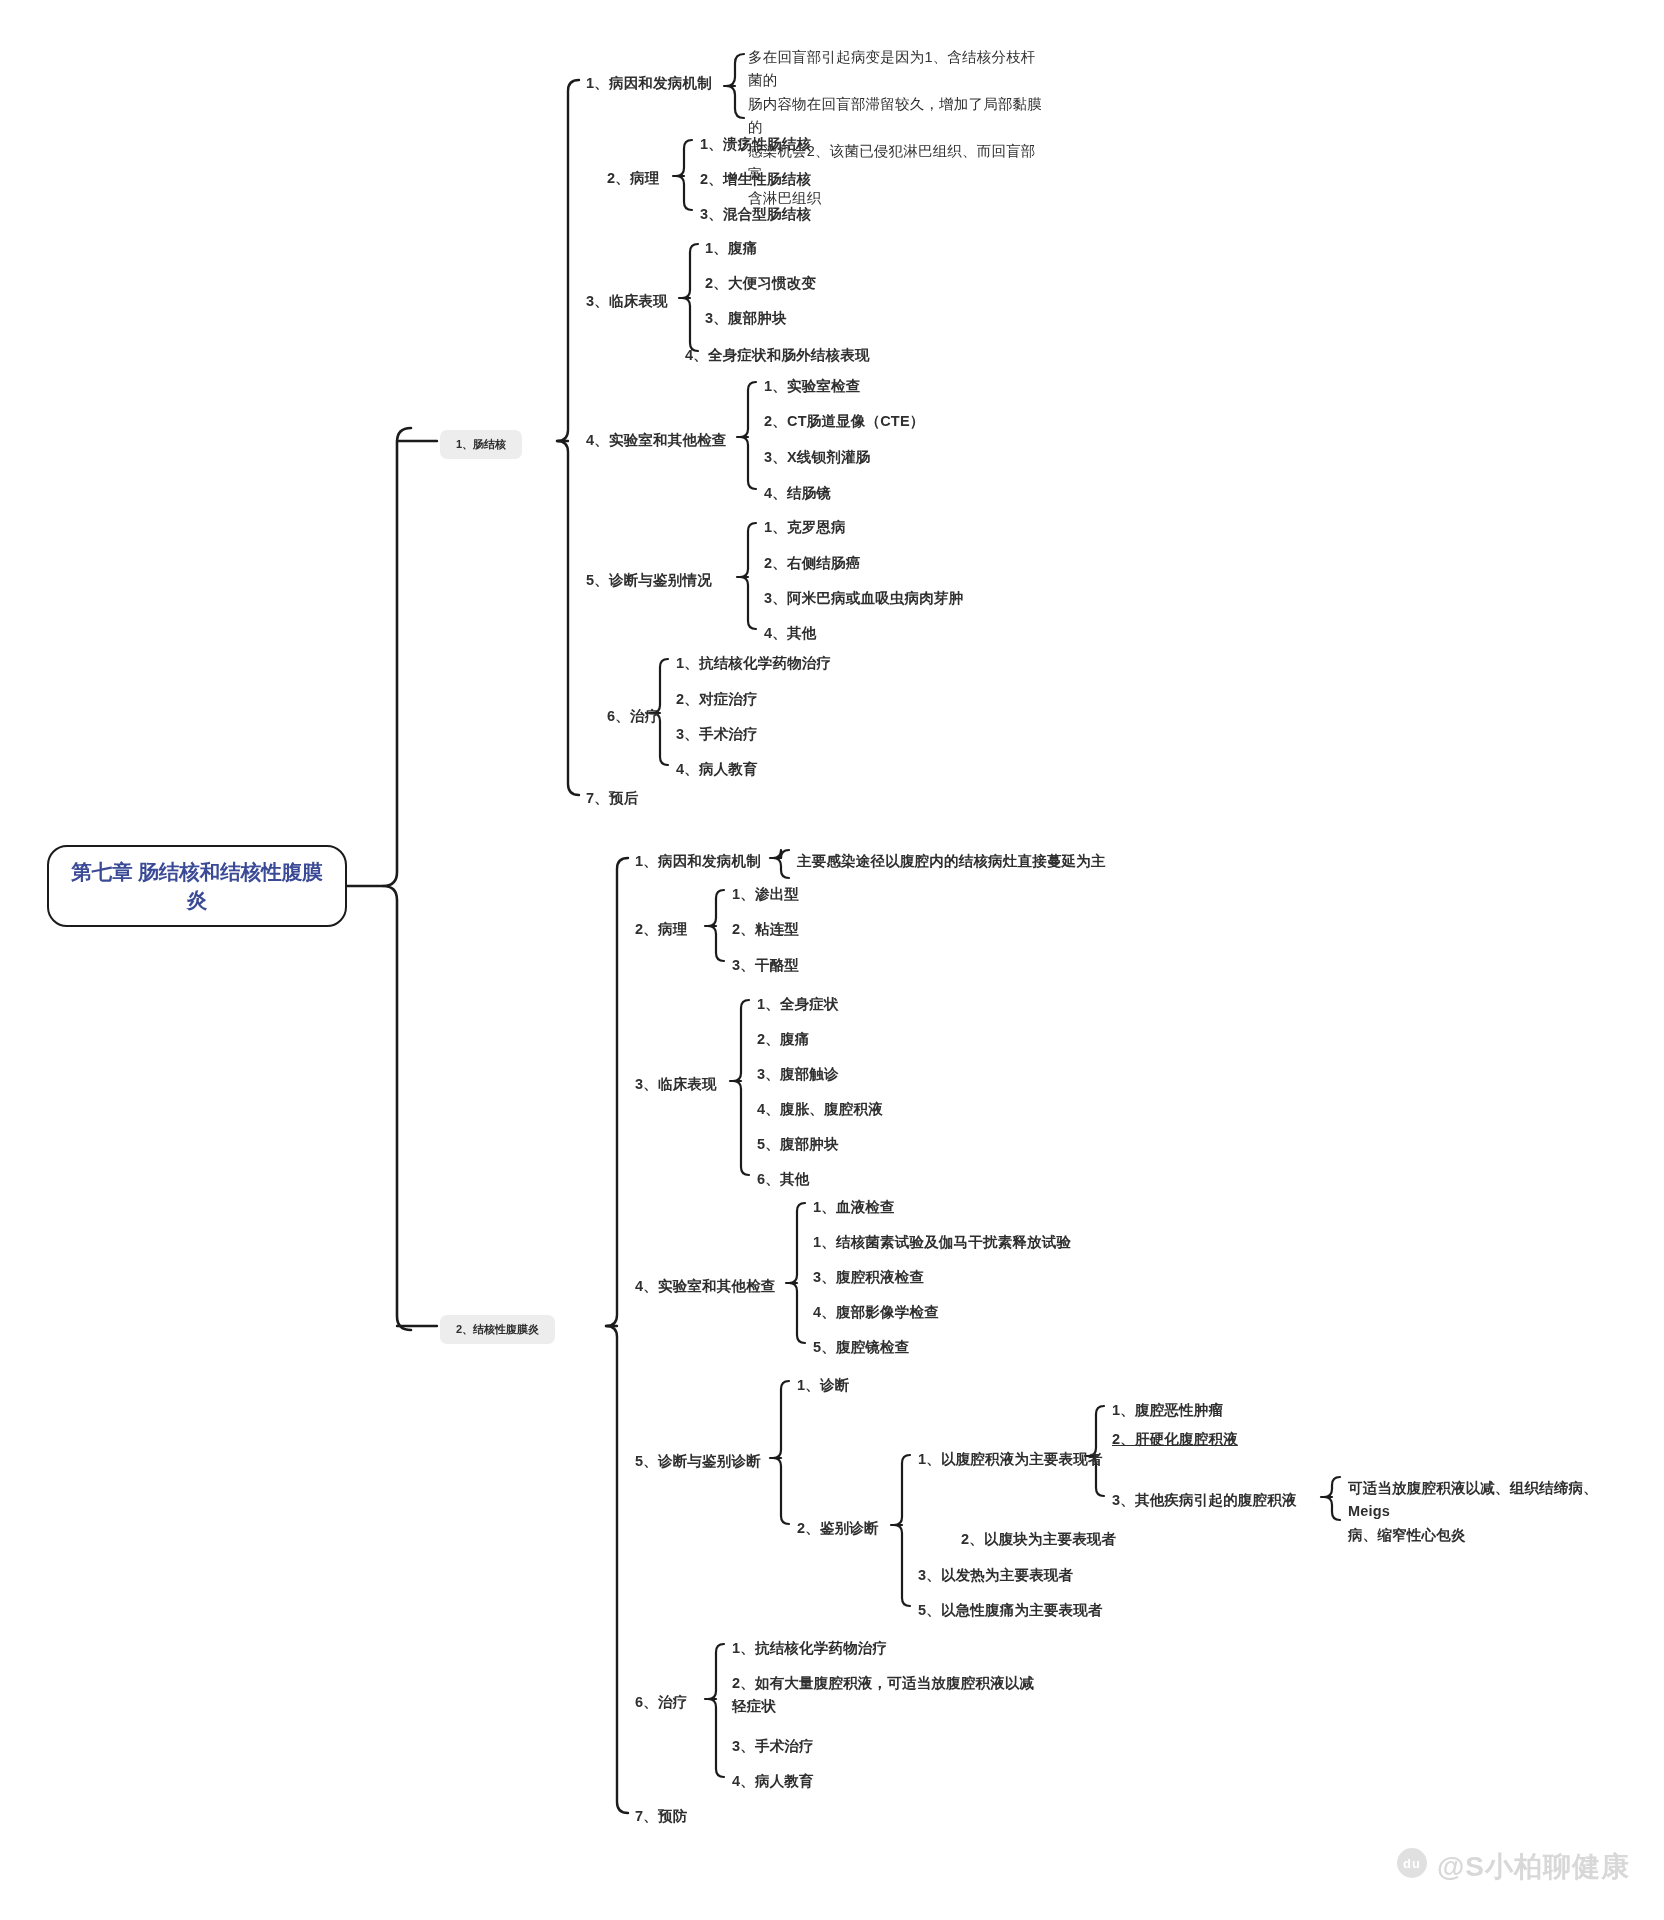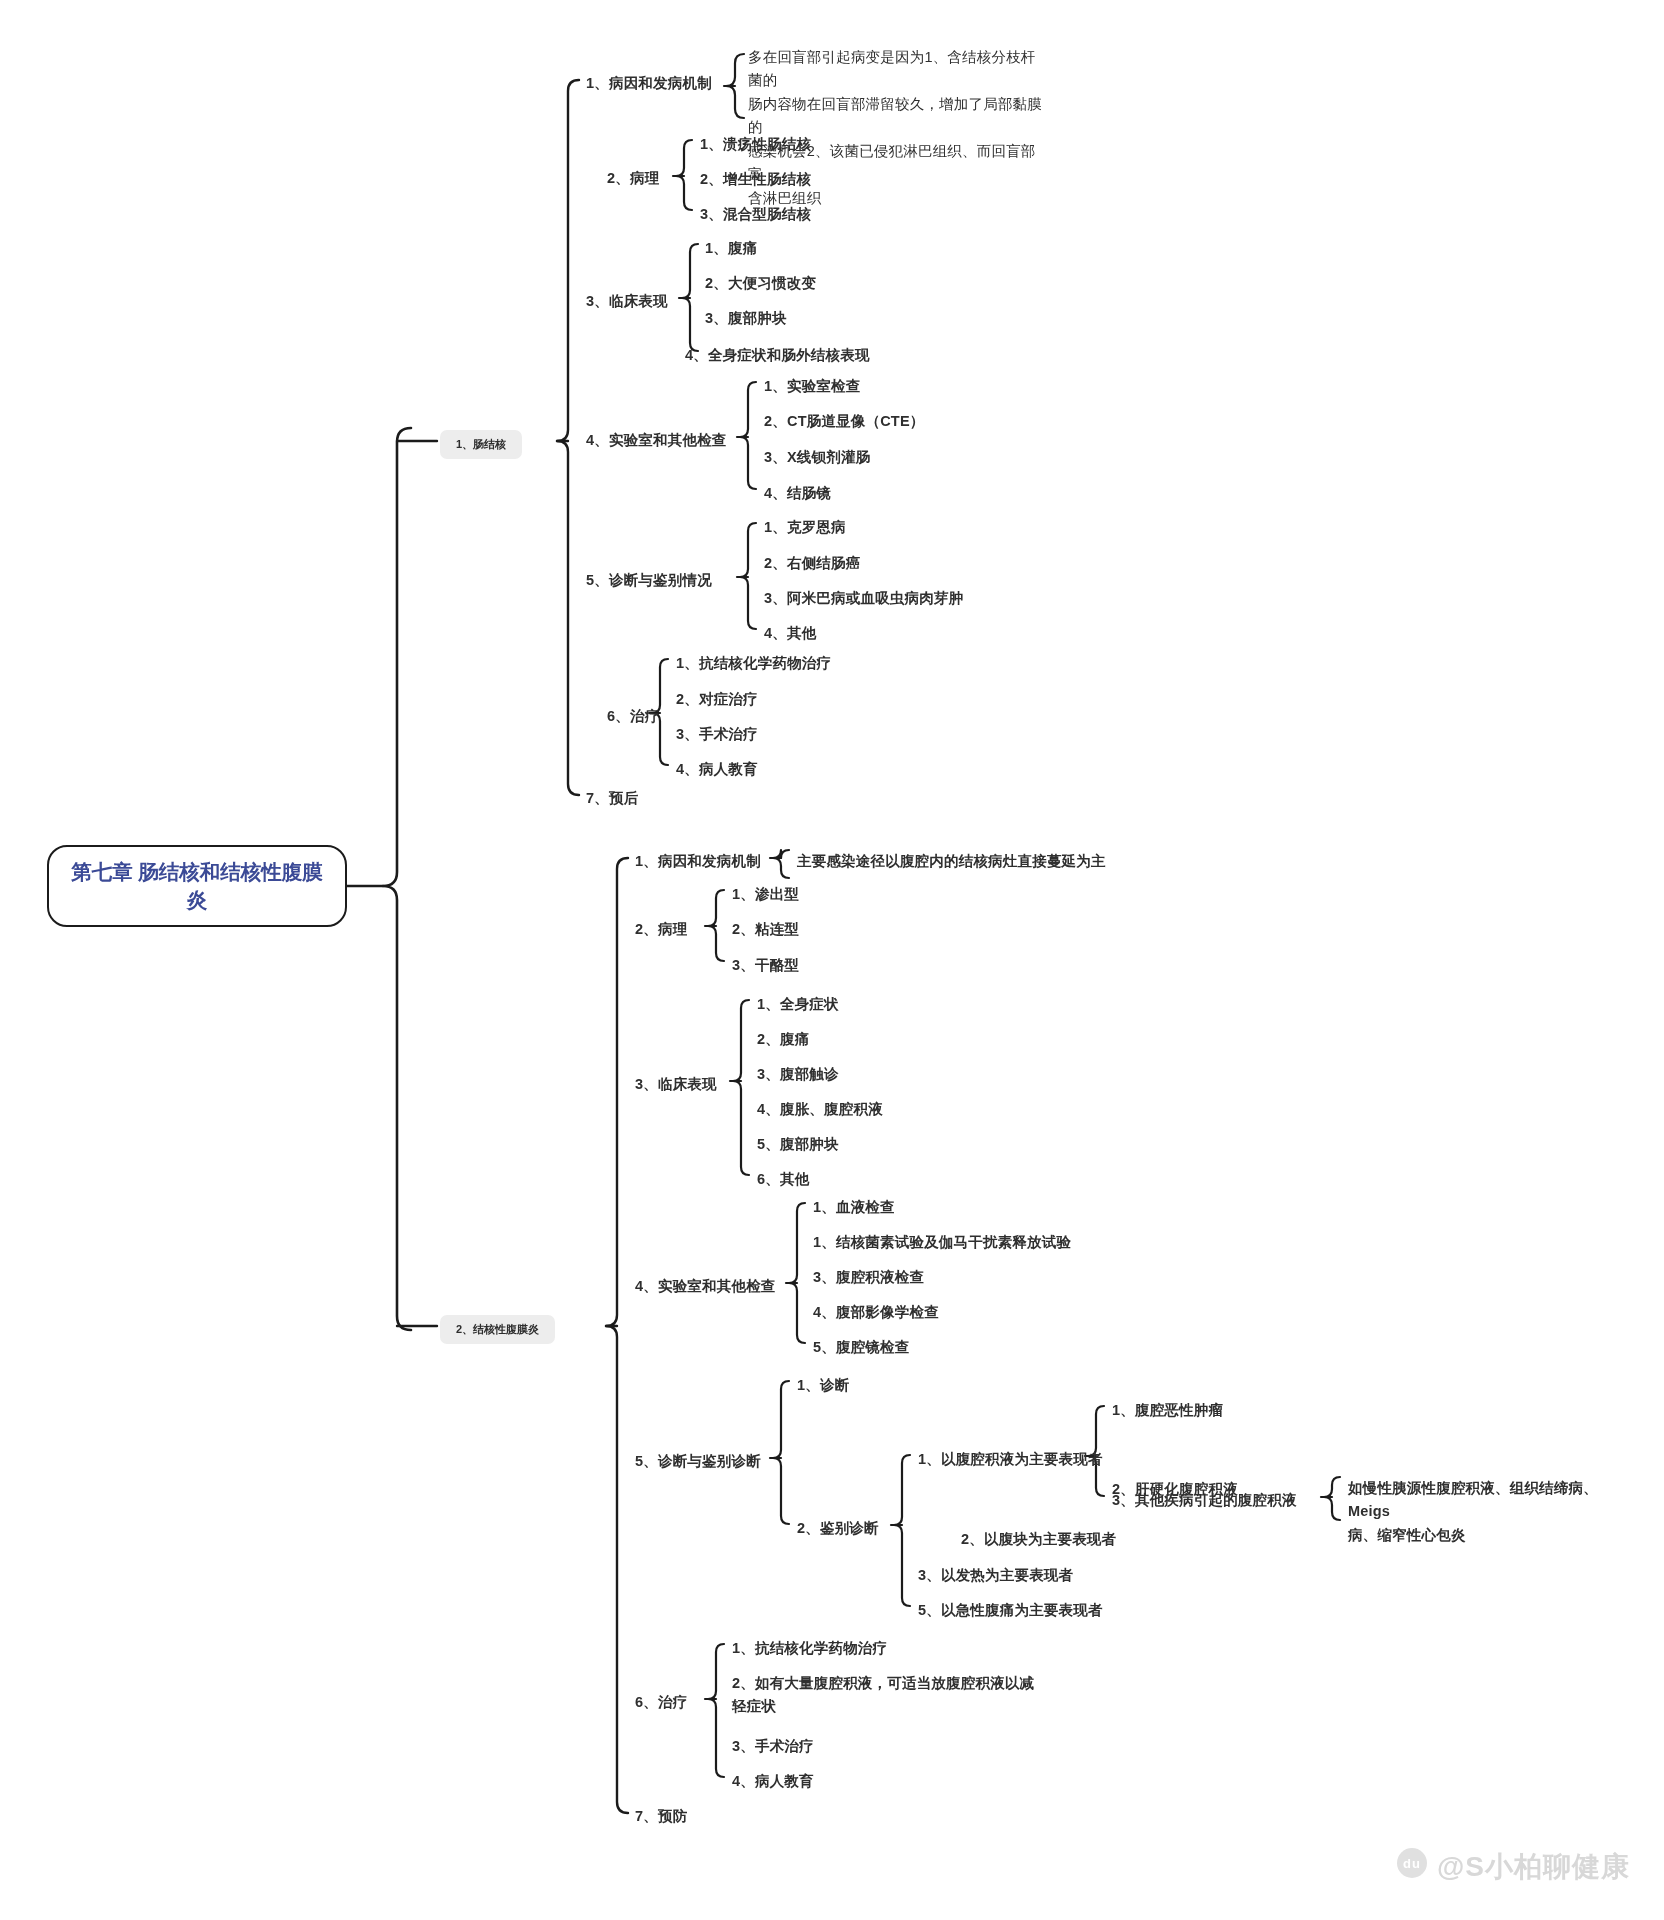--- a/index.html
+++ b/index.html
@@ -196,23 +196,23 @@
   <div class="node leaf-text" style="left:813px; top:1266px;">3、腹腔积液检查</div>
   <div class="node leaf-text" style="left:813px; top:1301px;">4、腹部影像学检查</div>
   <div class="node leaf-text" style="left:813px; top:1336px;">5、腹腔镜检查</div>
 
   <div class="node leaf-text" style="left:635px; top:1450px;">5、诊断与鉴别诊断</div>
   <div class="node leaf-text" style="left:797px; top:1374px;">1、诊断</div>
   <div class="node leaf-text" style="left:797px; top:1517px;">2、鉴别诊断</div>
 
   <div class="node leaf-text" style="left:918px; top:1448px;">1、以腹腔积液为主要表现者</div>
   <div class="node leaf-text" style="left:1112px; top:1399px;">1、腹腔恶性肿瘤</div>
-  <div class="node leaf-text" style="left:1112px; top:1478px;">2、肝硬化腹腔积液</div>
+  <div class="node leaf-text" style="left:1112px; top:1428px;text-decoration:underline;">2、肝硬化腹腔积液</div>
   <div class="node leaf-text" style="left:1112px; top:1489px;">3、其他疾病引起的腹腔积液</div>
-  <div class="node leaf-text" style="left:1348px; top:1477px; width:285px;">如慢性胰源性腹腔积液、组织结缔病、Meigs
+  <div class="node leaf-text" style="left:1348px; top:1477px; width:285px;">可适当放腹腔积液以减、组织结缔病、Meigs
 病、缩窄性心包炎</div>
 
   <div class="node leaf-text" style="left:918px; top:1528px;margin-left:43px;">2、以腹块为主要表现者</div>
   <div class="node leaf-text" style="left:918px; top:1564px;">3、以发热为主要表现者</div>
   <div class="node leaf-text" style="left:918px; top:1599px;">5、以急性腹痛为主要表现者</div>
 
   <div class="node leaf-text" style="left:635px; top:1691px;">6、治疗</div>
   <div class="node leaf-text" style="left:732px; top:1637px;">1、抗结核化学药物治疗</div>
   <div class="node leaf-text" style="left:732px; top:1672px; width:330px;">2、如有大量腹腔积液，可适当放腹腔积液以减
 轻症状</div>

